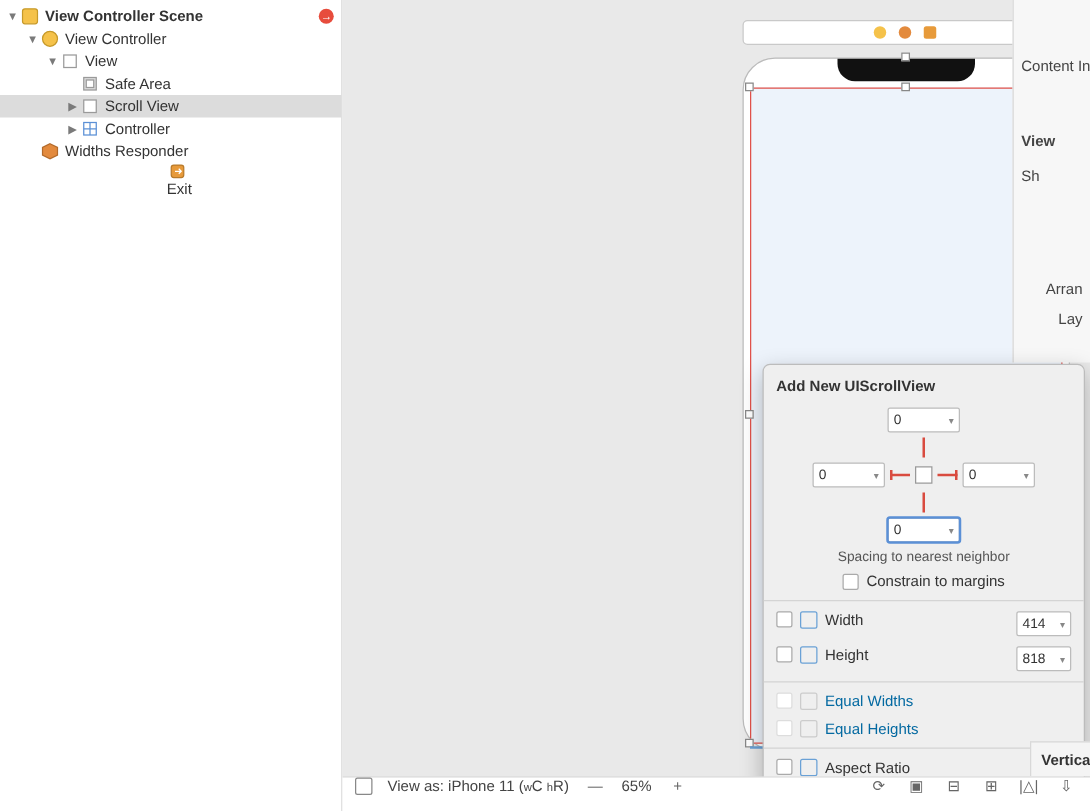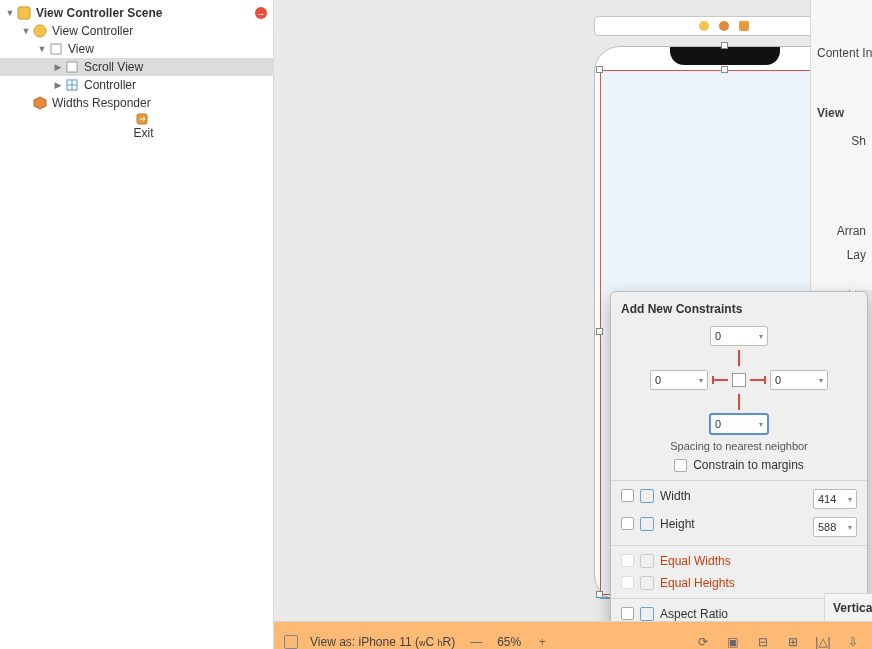--- a/index.html
+++ b/index.html
@@ -17,21 +17,21 @@
 .canvasWrap { flex: 1; display: flex; flex-direction: column; background: #e9e9e9; position: relative; }
 .canvas { flex: 1; position: relative; overflow: hidden; }
 .bar { position: absolute; left: 320px; top: 16px; width: 260px; height: 20px; background: #fff; border: 1px solid #c9c9c9; border-radius: 4px; display: flex; align-items: center; justify-content: center; gap: 10px; }
 .barDot { width: 10px; height: 10px; border-radius: 50%; }
 
 .phone { position: absolute; left: 320px; top: 46px; width: 262px; height: 555px; background: #fff; border: 1px solid #bbb; border-radius: 26px; }
 .notch { position: absolute; left: 50%; transform: translateX(-50%); top: 0; width: 110px; height: 18px; background: #111; border-radius: 0 0 14px 14px; }
 .scrollSel { position: absolute; left: 326px; top: 70px; width: 250px; height: 525px; background: #edf3fb; border: 1px solid #e0514a; }
 .handle { position: absolute; width: 7px; height: 7px; background: #fff; border: 1px solid #888; }
 
-.toolbar { height: 28px; background: #fdba74; border-top: 1px solid #d6d6d6; display: flex; align-items: flex-end; padding: 0 10px; gap: 12px; font-size: 12px; color: #444; }
+.toolbar { height: 28px; background: #ffffff; border-top: 1px solid #d6d6d6; display: flex; align-items: flex-start; padding: 0 10px; gap: 12px; font-size: 12px; color: #444; }
 .toolbar .sq { width: 14px; height: 14px; border: 1px solid #888; border-radius: 2px; }
 .tbSpacer { flex: 1; }
 .tbIc { width: 18px; text-align: center; color: #666; cursor: pointer; }
 
 .inspector { position: absolute; right: 0; top: 0; width: 62px; height: 290px; background: #f7f7f7; border-left: 1px solid #d8d8d8; padding: 10px 6px; font-size: 12px; color: #444; }
 .inspector .sec { margin: 14px 0; font-weight: 600; }
 
 .popover { position: absolute; right: 4px; top: 291px; width: 258px; background: #efefef; border: 1px solid #bcbcbc; border-radius: 6px; box-shadow: 0 6px 18px rgba(0,0,0,.25); padding: 10px; font-size: 12px; }
 .popover h4 { font-size: 12px; font-weight: 600; margin-bottom: 10px; }
 .pinCol { display: flex; flex-direction: column; align-items: center; gap: 4px; }
@@ -45,21 +45,21 @@
 .strutH::before, .strutH::after { content: ""; position: absolute; top: -3px; width: 2px; height: 8px; background: #d94b3f; }
 .strutH.l::before { left: 0; } .strutH.l::after { display: none; }
 .strutH.r::after { right: 0; } .strutH.r::before { display: none; }
 .centerBox { width: 14px; height: 14px; border: 1px solid #999; background: #fff; }
 .note { text-align: center; color: #555; margin-top: 6px; font-size: 11px; }
 .chkRow { display: flex; align-items: center; gap: 6px; margin-top: 6px; }
 .chk { width: 13px; height: 13px; border: 1px solid #aaa; border-radius: 2px; background: #fff; }
 .miniIc { width: 14px; height: 14px; border: 1px solid #6aa1d6; border-radius: 2px; display: inline-flex; }
 .dimRow { display: flex; align-items: flex-start; gap: 6px; margin-top: 8px; }
 .dimRow .nf { width: 44px; margin-left: auto; }
-.disabled { color: #c2410c; }
+.disabled { color: #0369a1; }
 .disabled .miniIc { border-color: #ccc; }
 
 .rightStrip { position: absolute; right: 0; bottom: 0; width: 48px; height: 28px; background: #f4f4f4; border-left: 1px solid #d8d8d8; border-top: 1px solid #d6d6d6; display: flex; align-items: center; padding: 0 8px; font-weight: 600; font-size: 12px; }
 </style>
 </head>
 <body>
 
 <div class="app">
   <div class="outline">
     <div class="row header" style="padding-left:4px">
@@ -84,20 +84,30 @@
         </div>
         <div class="row" style="padding-left: 36px;">
           <span class="disc">▼</span>
           <span class="ic">
             <svg width="14" height="14">
               <rect x="2" y="2" width="10" height="10" fill="#fff" stroke="#9a9a9a"></rect>
             </svg>
           </span>
           <span class="lbl">View</span>
         </div>
+        <div class="row" style="padding-left: 52px;">
+          <span class="disc"></span>
+          <span class="ic">
+            <svg width="14" height="14">
+              <rect x="2" y="2" width="10" height="10" fill="#ddd" stroke="#9a9a9a"></rect>
+              <rect x="4" y="4" width="6" height="6" fill="#fff" stroke="#9a9a9a"></rect>
+            </svg>
+          </span>
+          <span class="lbl">Safe Area</span>
+        </div>
         <div class="row sel" style="padding-left: 52px;">
           <span class="disc">▶</span>
           <span class="ic">
             <svg width="14" height="14">
               <rect x="2" y="2" width="10" height="10" fill="#fff" stroke="#9a9a9a"></rect>
             </svg>
           </span>
           <span class="lbl">Scroll View</span>
         </div>
         <div class="row" style="padding-left: 52px;">
@@ -155,27 +165,27 @@
       <div class="handle" style="left:572px;top:328px"></div>
       <div class="handle" style="left:322px;top:591px"></div>
       <div class="handle" style="left:447px;top:591px"></div>
       <div class="handle" style="left:572px;top:591px"></div>
       <div class="handle" style="left:447px;top:42px"></div>
       <div style="position:absolute;left:326px;top:597px;width:250px;height:1px;border-top:2px solid #6aa1d6"></div>
 
       <div class="inspector">
         <div style="white-space:nowrap;margin-top:36px">Content Ins</div>
         <div class="sec" style="margin-top:46px">View</div>
-        <div style="text-align:right;margin-top:6px">Sh</div>
+        <div style="margin-top:6px">Sh</div>
         <div style="text-align:right;margin-top:76px">Arran</div>
         <div style="text-align:right;margin-top:10px">Lay</div>
       </div>
 
       <div class="popover">
-        <h4>Add New Constraints</h4>
+        <h4>Add New UIScrollView</h4>
         <div class="pinCol">
           <div class="nf">
               <span>0</span>
               <span class="caret">▾</span>
             </div>
           <div class="strut"></div>
           <div class="pinRow">
             <div class="nf">
                 <span>0</span>
                 <span class="caret">▾</span>
@@ -207,21 +217,21 @@
           <div class="nf">
               <span>414</span>
               <span class="caret">▾</span>
             </div>
         </div>
         <div class="dimRow">
           <span class="chk"></span>
           <span class="miniIc"></span>
           <span>Height</span>
           <div class="nf">
-              <span>588</span>
+              <span>818</span>
               <span class="caret">▾</span>
             </div>
         </div>
         <div style="height:1px;background:#d4d4d4;margin:8px -10px 2px"></div>
         <div class="dimRow disabled">
           <span class="chk" style="border-color:#ddd"></span>
           <span class="miniIc"></span>
           <span>Equal Widths</span>
         </div>
         <div class="dimRow disabled">

